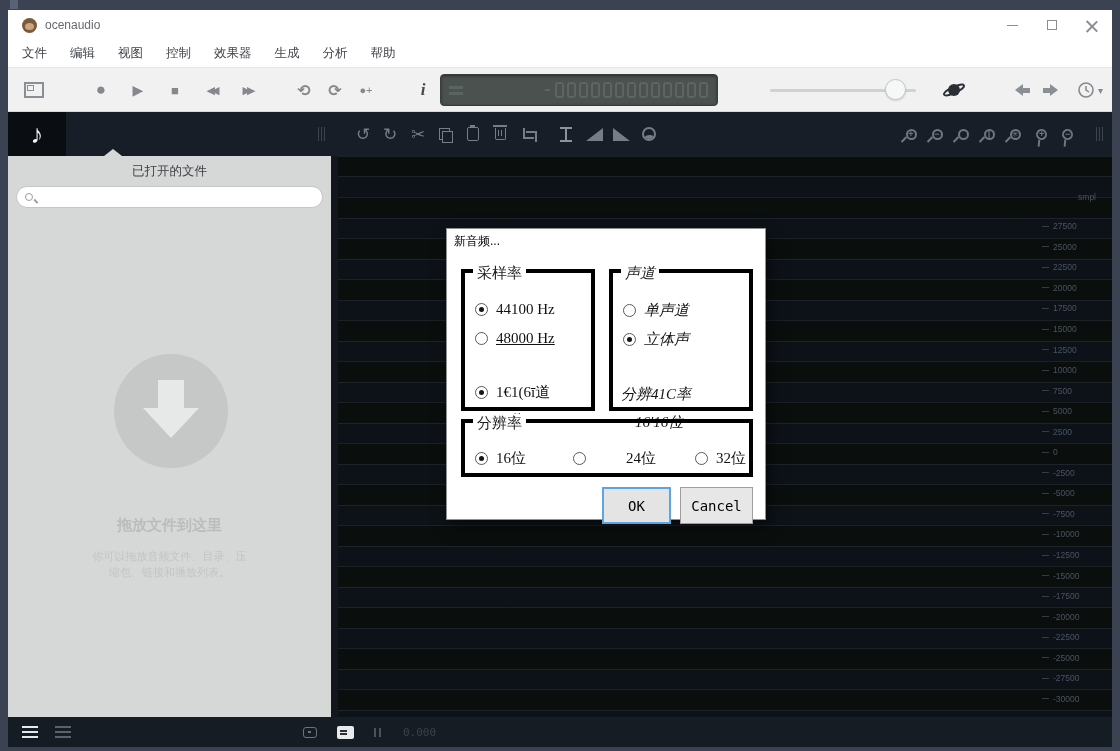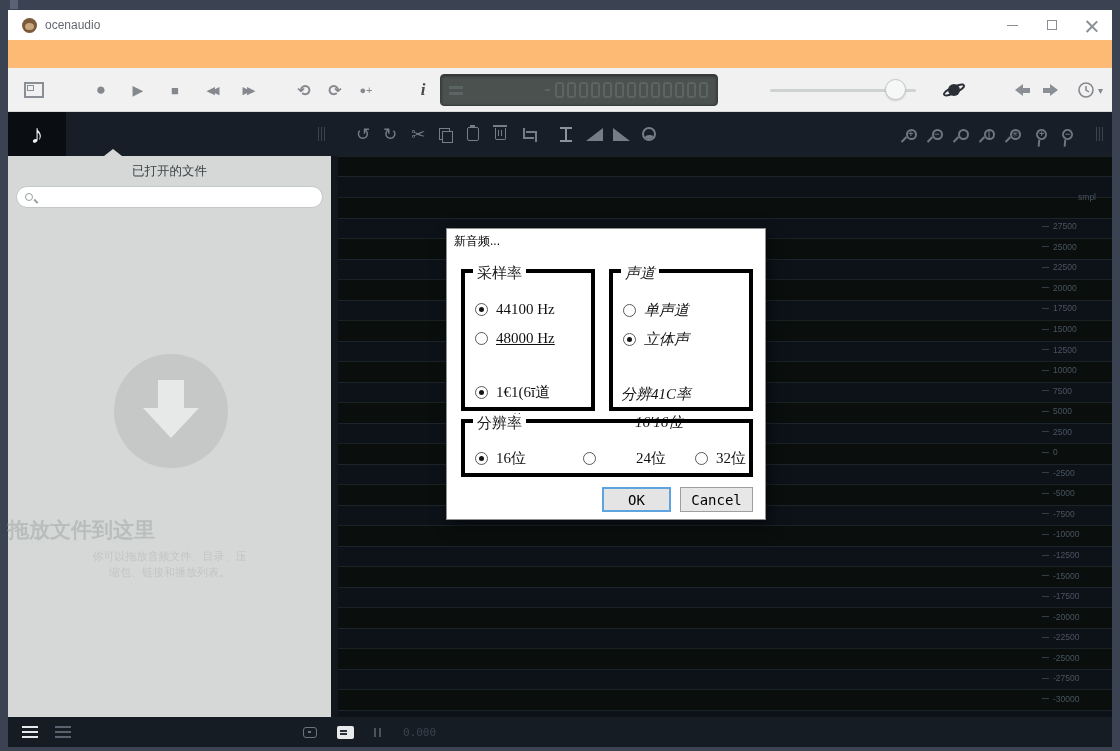--- a/index.html
+++ b/index.html
@@ -106,21 +106,21 @@
   .sb-notch { position:absolute; left:96px; top:-7px; width:0; height:0; border-left:9px solid transparent; border-right:9px solid transparent; border-bottom:7px solid #d5d8d7; }
   .sb-title { text-align:center; margin-top:7px; font-size:12.5px; color:#3c4245; }
   .sb-search { position:absolute; left:8px; top:30px; width:307px; height:22px; background:#fff; border:1px solid #c3c7c6; border-radius:11px; display:flex; align-items:center; padding-left:8px; }
   .i-search { width:8px; height:8px; border:1.5px solid #9aa0a0; border-radius:50%; position:relative; }
   .i-search::after { content:''; position:absolute; right:-4px; bottom:-4px; width:1.5px; height:5px; background:#9aa0a0; transform:rotate(-45deg); }
   .sb-search input { border:none; outline:none; background:transparent; flex:1; height:100%; font-size:12px; padding:0 8px 0 6px; color:#333; }
 
   .drop-circle { position:absolute; left:106px; top:198px; width:114px; height:114px; border-radius:50%; background:#c5c8c7; }
   .drop-arrow-stem { position:absolute; left:44px; top:26px; width:26px; height:28px; background:#e7e9e8; }
   .drop-arrow-head { position:absolute; left:29px; top:54px; width:0; height:0; border-left:28px solid transparent; border-right:28px solid transparent; border-top:30px solid #e7e9e8; }
-  .drop-title { position:absolute; left:0; top:360px; width:323px; text-align:left; font-size:21px; font-weight:bold; color:#b9bdbc; }
+  .drop-title { position:absolute; left:0; top:360px; width:323px; text-align:center; font-size:15px; font-weight:bold; color:#b9bdbc; }
   .drop-hint { position:absolute; left:0; top:392px; width:323px; text-align:center; font-size:11px; line-height:16px; color:#c2c5c4; }
 
   #wave { position:absolute; left:323px; top:0; width:781px; height:561px;
     background:
       repeating-linear-gradient(180deg, rgba(46,58,64,.45) 0 1px, transparent 1px 20.5px),
       repeating-linear-gradient(180deg, #0a0f0e 0 20.5px, #0d1219 20.5px 41px);
     background-color:#0b1016; }
   .wave-leftstrip { position:absolute; left:0; top:0; width:7px; height:100%; background:#11171d; }
 
   #ruler { position:absolute; right:14px; top:0; width:56px; height:561px; font-size:8.5px; color:#49545f; }
@@ -149,21 +149,21 @@
   .dlg-title { position:absolute; left:7px; top:4px; font-family:"Liberation Sans",sans-serif; font-size:12px; color:#000; }
   .group { position:absolute; border:4px solid #000000; }
   .group-label { position:absolute; top:-9px; left:8px; background:#fff; padding:0 4px; font-size:15px; color:#1c1c1c; }
   .g-sr { left:14px; top:40px; width:134px; height:142px; }
   .g-ch { left:162px; top:40px; width:144px; height:142px;font-style:italic; }
   .g-res { left:14px; top:190px; width:292px; height:58px; }
   .opt { position:absolute; display:flex; align-items:center; gap:8px; font-size:15px; color:#111; }
   .radio { width:13px; height:13px; border:1px solid #5a5a5a; border-radius:50%; background:#fff; position:relative; flex:none; }
   .radio.on::after { content:''; position:absolute; left:3px; top:3px; width:5px; height:5px; border-radius:50%; background:#161616; }
   .glitch-txt { position:absolute; font-size:15px; color:#111; }
-  .dlg-btn { position:absolute; top:258px; height:25px; background:#e7e7e7; border:1px solid #9f9f9f; font-family:"DejaVu Sans Mono",monospace; font-size:14px; color:#000; display:flex; align-items:center; justify-content:center; }
+  .dlg-btn { position:absolute; top:258px; height:37px; background:#e7e7e7; border:1px solid #9f9f9f; font-family:"DejaVu Sans Mono",monospace; font-size:14px; color:#000; display:flex; align-items:center; justify-content:center; }
   .btn-ok { left:155px; width:69px; border:2px solid #5ea4e0; background:#e4e4e4; }
   .btn-cancel { left:233px; width:73px; }
 </style>
 </head>
 <body>
 
 <div id="frame">
   <div class="frame-notch"></div>
 
   <div id="win">
@@ -177,20 +177,31 @@
           </div>
         <div class="win-btn">
             <span class="glyph-max"></span>
           </div>
         <div class="win-btn">
             <span class="glyph-close"></span>
           </div>
       </div>
     </div>
 
+    <div id="menubar">
+
+    <span class="menu-item">文件</span>
+        <span class="menu-item">编辑</span>
+        <span class="menu-item">视图</span>
+        <span class="menu-item">控制</span>
+        <span class="menu-item">效果器</span>
+        <span class="menu-item">生成</span>
+        <span class="menu-item">分析</span>
+        <span class="menu-item">帮助</span>
+      </div>
 
     <div id="toolbar">
       <div class="tb panel-toggle">
           <span class="pt-shape"></span>
         </div>
       <div class="tb g-record">●</div>
       <div class="tb g-play">▶</div>
       <div class="tb g-stop">■</div>
       <div class="tb g-rew">◀◀</div>
       <div class="tb g-ffw">▶▶</div>
@@ -545,21 +556,21 @@
 
       <div class="group g-res">
         <span class="group-label">分辨率</span>
         <div>
 
             <div class="opt res-opt" style="left: 10px; top: 26px;">
               <span class="radio on"></span>
               <span>16位</span>
             </div>
 
-            <div class="opt res-opt" style="left: 118px; top: 26px; gap: 40px;">
+            <div class="opt res-opt" style="left: 108px; top: 26px; gap: 40px;">
               <span class="radio"></span>
               <span>24位</span>
             </div>
 
             <div class="opt res-opt" style="left: 230px; top: 26px;">
               <span class="radio"></span>
               <span>32位</span>
             </div>
           </div>
       </div>

